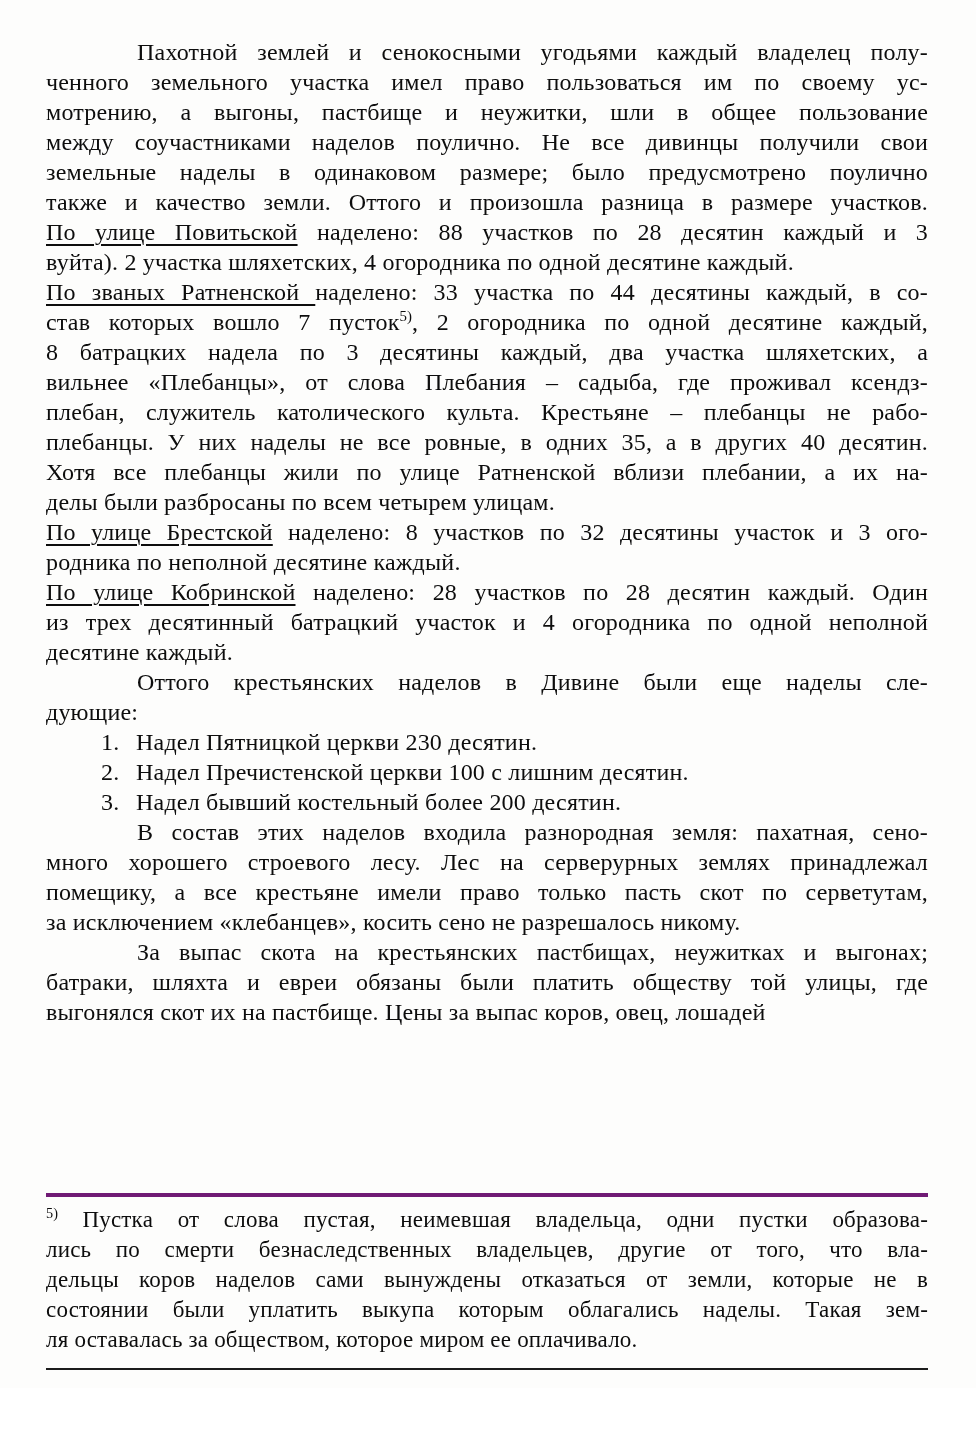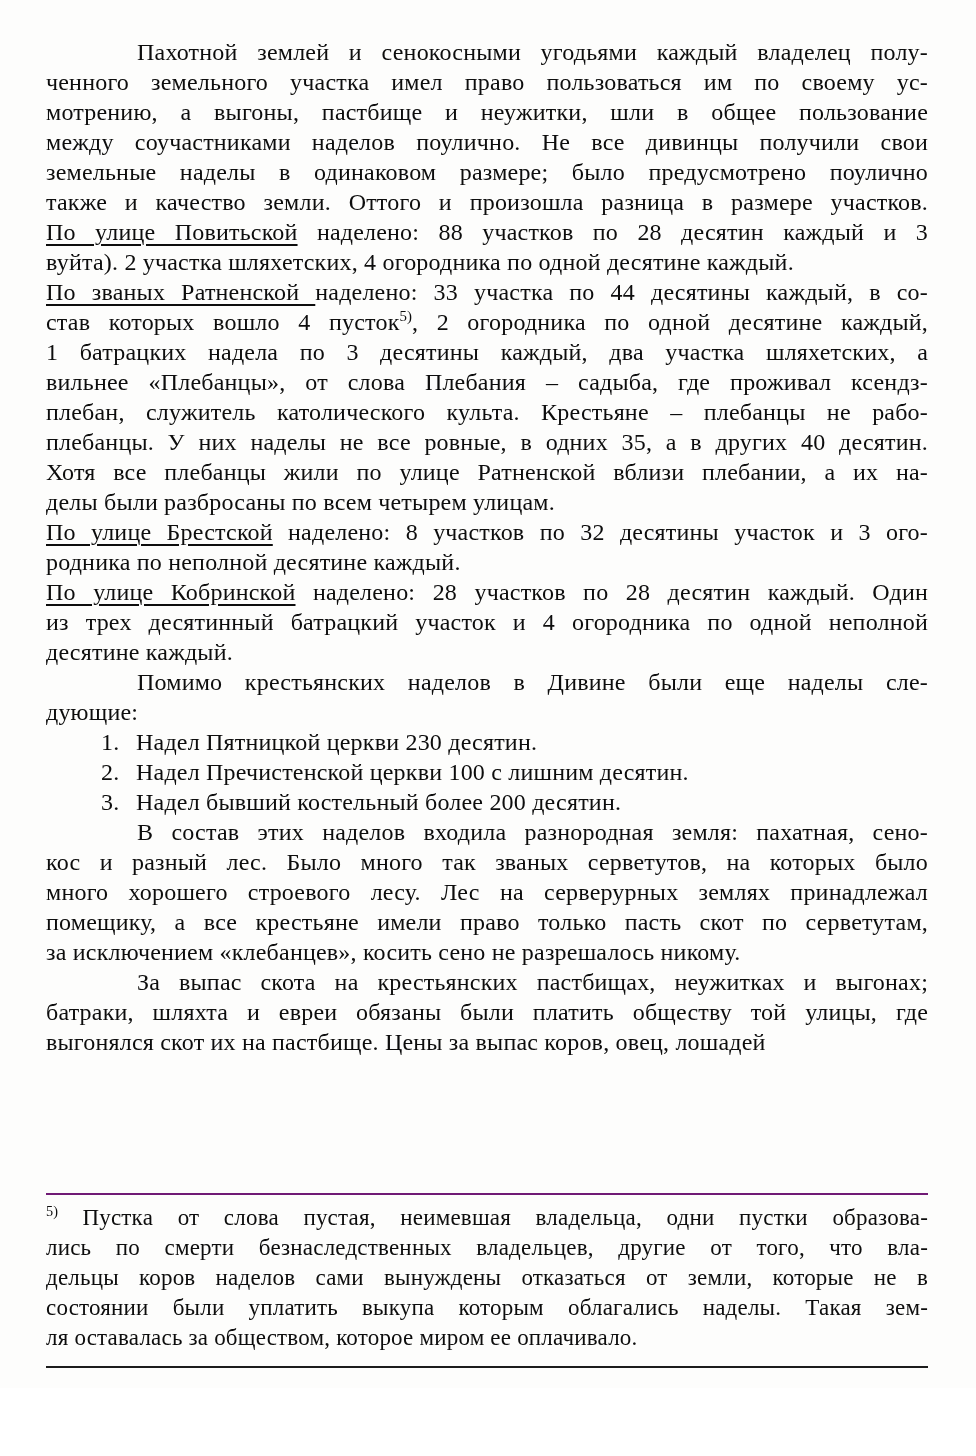--- a/index.html
+++ b/index.html
@@ -42,21 +42,21 @@
   .sup {
     font-size: 0.62em;
     vertical-align: super;
     line-height: 0;
     letter-spacing: 0;
   }
   .footnote-block {
     position: absolute;
     left: 46px; top: 1193px;
     width: 882px;
-    border-top: 2px solid #701a75;
+    border-top: 4px solid #701a75;
     border-bottom: 2px solid #1c1c1c;
     padding: 8px 0 13px 0;
   }
   .footnote-block .line {
     font-size: 23px;
     line-height: 30px;
   }
   .page-number {
     position: absolute;
     left: 8px; top: 1392px;
@@ -73,39 +73,38 @@
   <div class="text-block" id="body-text">
       <div class="line indent"><span>Пахотной землей и сенокосными угодьями каждый владелец полу-</span></div>
       <div class="line"><span>ченного земельного участка имел право пользоваться им по своему ус-</span></div>
       <div class="line"><span>мотрению, а выгоны, пастбище и неужитки, шли в общее пользование</span></div>
       <div class="line"><span>между соучастниками наделов поулично. Не все дивинцы получили свои</span></div>
       <div class="line"><span>земельные наделы в одинаковом размере; было предусмотрено поулично</span></div>
       <div class="line"><span>также и качество земли. Оттого  и произошла разница в размере участков.</span></div>
       <div class="line"><span class="u">По улице Повитьской</span><span> наделено: 88 участков по 28 десятин каждый и 3</span></div>
       <div class="line last"><span>вуйта). 2 участка шляхетских, 4 огородника по одной десятине каждый.</span></div>
       <div class="line"><span class="u">По званых Ратненской </span><span>наделено: 33 участка по 44 десятины каждый, в со-</span></div>
-      <div class="line"><span>став которых вошло 4 пусток</span><span class="sup">5)</span><span>, 2 огородника по одной десятине каждый,</span></div>
-      <div class="line"><span>1 батрацких надела по 3 десятины каждый, два участка шляхетских, а</span></div>
+      <div class="line"><span>став которых вошло 7 пусток</span><span class="sup">5)</span><span>, 2 огородника по одной десятине каждый,</span></div>
+      <div class="line"><span>8 батрацких надела по 3 десятины каждый, два участка шляхетских, а</span></div>
       <div class="line"><span>вильнее «Плебанцы», от слова Плебания – садыба, где проживал ксендз-</span></div>
       <div class="line"><span>плебан, служитель католического культа. Крестьяне – плебанцы не рабо-</span></div>
       <div class="line"><span>плебанцы. У них наделы не все ровные, в одних 35, а в других 40 десятин.</span></div>
       <div class="line"><span>Хотя все плебанцы жили по улице Ратненской вблизи плебании, а их на-</span></div>
       <div class="line last"><span>делы были разбросаны по всем четырем улицам.</span></div>
       <div class="line"><span class="u">По улице Брестской</span><span> наделено: 8 участков по 32 десятины участок и 3 ого-</span></div>
       <div class="line last"><span>родника по неполной десятине каждый.</span></div>
       <div class="line"><span class="u">По улице Кобринской</span><span> наделено: 28 участков по 28 десятин каждый. Один</span></div>
       <div class="line"><span>из трех десятинный батрацкий участок и 4 огородника по одной неполной</span></div>
       <div class="line last"><span>десятине каждый.</span></div>
-      <div class="line indent"><span>Помимо крестьянских наделов в Дивине были еще наделы сле-</span></div>
+      <div class="line indent"><span>Оттого крестьянских наделов в Дивине были еще наделы сле-</span></div>
       <div class="line last"><span>дующие:</span></div>
       <div class="line last list"><span class="num">1.</span><span>Надел Пятницкой церкви 230 десятин.</span></div>
       <div class="line last list"><span class="num">2.</span><span>Надел Пречистенской церкви 100 с лишним десятин.</span></div>
       <div class="line last list"><span class="num">3.</span><span>Надел бывший костельный более 200 десятин.</span></div>
       <div class="line indent"><span>В состав этих наделов входила разнородная земля: пахатная, сено-</span></div>
-      <div class="line"><span>кос и разный лес. Было много так званых серветутов, на которых было</span></div>
       <div class="line"><span>много хорошего строевого лесу. Лес на серверурных землях принадлежал</span></div>
       <div class="line"><span>помещику, а все крестьяне имели право только пасть скот по серветутам,</span></div>
       <div class="line last"><span>за исключением «клебанцев», косить сено не разрешалось никому.</span></div>
       <div class="line indent"><span>За выпас скота на крестьянских пастбищах, неужитках и выгонах;</span></div>
       <div class="line"><span>батраки, шляхта и евреи обязаны были платить обществу той улицы, где</span></div>
       <div class="line last"><span>выгонялся скот их на пастбище. Цены за выпас коров, овец, лошадей</span></div>
     </div>
   <div class="footnote-block" id="footnote-text">
       <div class="line"><span class="sup">5)</span><span> Пустка от слова пустая, неимевшая владельца, одни пустки образова-</span></div>
       <div class="line"><span>лись по смерти безнаследственных владельцев, другие от того, что вла-</span></div>

